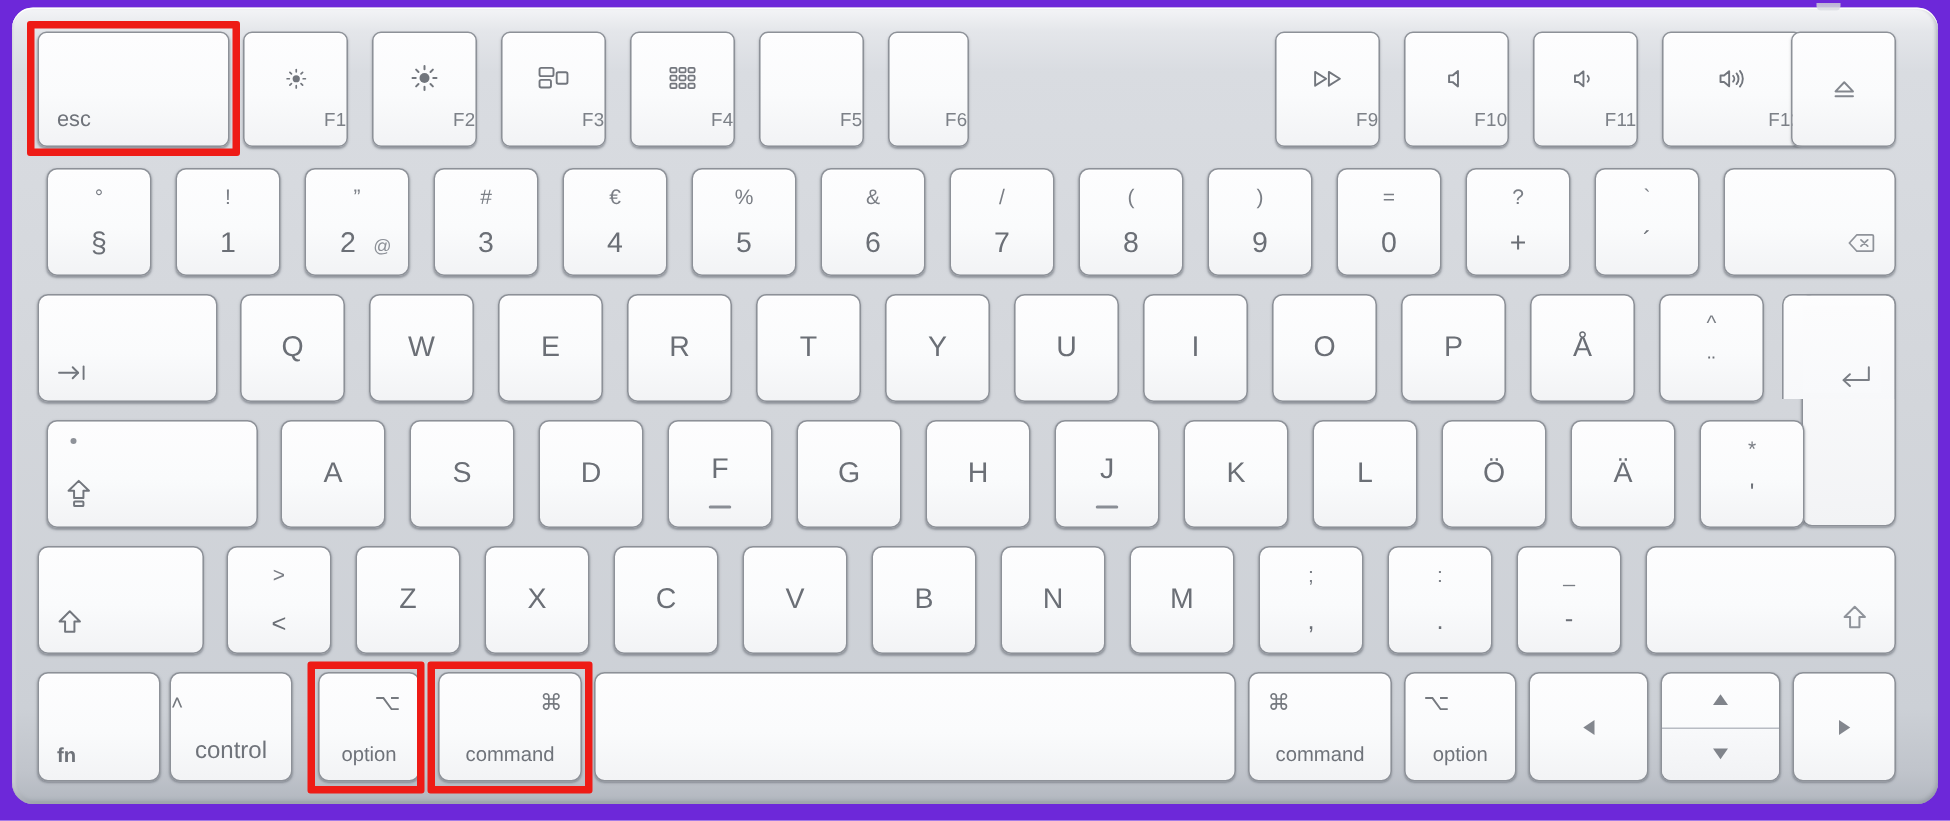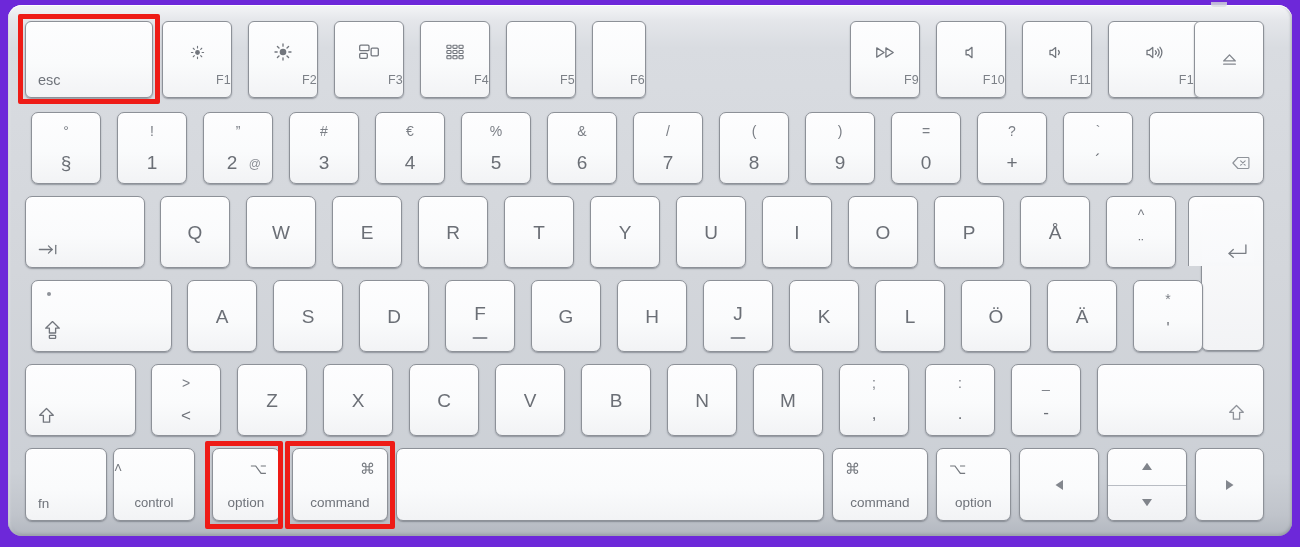--- a/index.html
+++ b/index.html
@@ -625,27 +625,27 @@
   </div>
 
   <div class="key" style="left:1097px;top:364px;width:167px;height:72px;">
     <span class="corner-br-icon" style="right:18px;bottom:12px;">
       <svg width="17" height="17" viewBox="0 0 18 18" fill="none" stroke="currentColor" stroke-width="1.4" stroke-linejoin="round">
         <path d="M9 1.6L1.8 8.8h3.9v7.3h6.6V8.8h3.9z"></path>
       </svg>
     </span>
   </div>
 
-  <div class="key" style="left:25px;top:448px;width:82px;height:73px;">
+  <div class="key" style="left:25px;top:448px;width:82px;height:73px;font-weight:bold;">
     <span class="corner-bl" style="font-size:13.5px;">fn</span>
   </div>
 
   <div class="key" style="left:113px;top:448px;width:82px;height:73px;">
     <span class="mod-symbol center" style="right:auto;font-size:14px;">˄</span>
-    <span class="mod-word" style="font-size:13px;">control</span>
+    <span class="mod-word" style="font-size:16px;">control</span>
   </div>
 
   <div class="key" style="left:212px;top:448px;width:68px;height:73px;">
     <span class="mod-symbol">⌥</span>
     <span class="mod-word" style="font-size:13.5px;">option</span>
   </div>
 
   <div class="key" style="left:292px;top:448px;width:96px;height:73px;">
     <span class="mod-symbol">⌘</span>
     <span class="mod-word" style="font-size:13.5px;">command</span>

